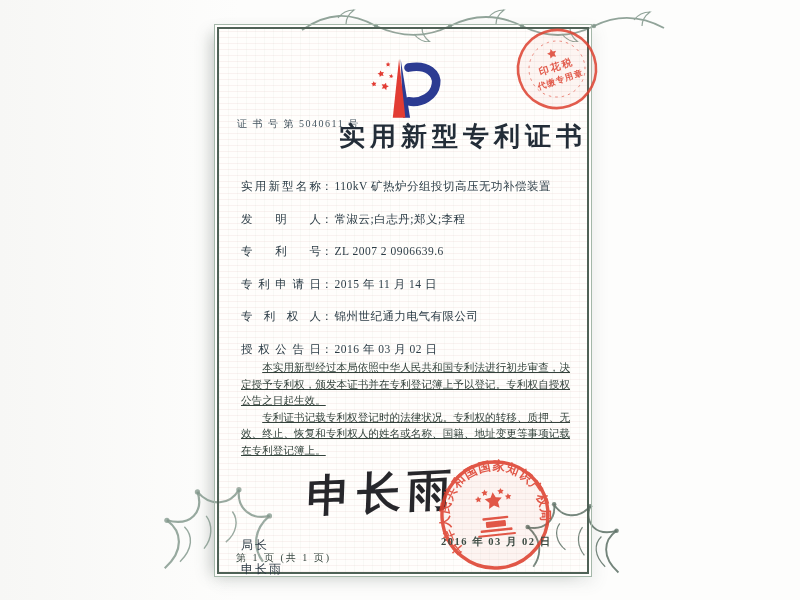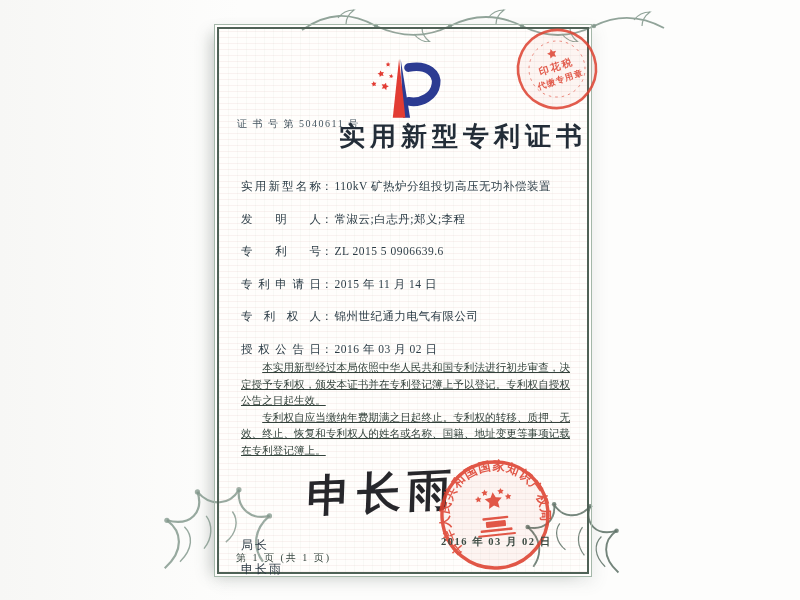--- a/index.html
+++ b/index.html
@@ -155,42 +155,42 @@
             <span class="fvalue">110kV 矿热炉分组投切高压无功补偿装置</span>
         </div>
         <div class="field-row">
           <span class="flabel">发明人</span>
             <span class="fcolon">：</span>
             <span class="fvalue">常淑云;白志丹;郑义;李程</span>
         </div>
         <div class="field-row">
           <span class="flabel">专利号</span>
             <span class="fcolon">：</span>
-            <span class="fvalue">ZL 2015 5 0906639.6</span>
+            <span class="fvalue">ZL 2007 2 0906639.6</span>
         </div>
         <div class="field-row">
           <span class="flabel">专利申请日</span>
             <span class="fcolon">：</span>
             <span class="fvalue">2015 年 11 月 14 日</span>
         </div>
         <div class="field-row">
           <span class="flabel">专利权人</span>
             <span class="fcolon">：</span>
             <span class="fvalue">锦州世纪通力电气有限公司</span>
         </div>
         <div class="field-row">
           <span class="flabel">授权公告日</span>
             <span class="fcolon">：</span>
             <span class="fvalue">2016 年 03 月 02 日</span>
         </div>
       </div>
 
       <div class="body-text">
         <p>本实用新型经过本局依照中华人民共和国专利法进行初步审查，决定授予专利权，颁发本证书并在专利登记簿上予以登记。专利权自授权公告之日起生效。</p>
-        <p>专利权自应当缴纳年费期满之日起终止。专利权的转移、质押、无效、终止、恢复和专利权人的姓名或名称、国籍、地址变更等事项记载在专利登记簿上。</p>
+        <p>专利证书记载专利权登记时的法律状况。专利权的转移、质押、无效、终止、恢复和专利权人的姓名或名称、国籍、地址变更等事项记载在专利登记簿上。</p>
       </div>
 
       <div class="officer">
         <div>局长</div>
         <div>申长雨</div>
       </div>
 
       <div class="signature">申长雨</div>
 
       <svg class="seal-main" width="116" height="116" viewBox="0 0 116 116">

